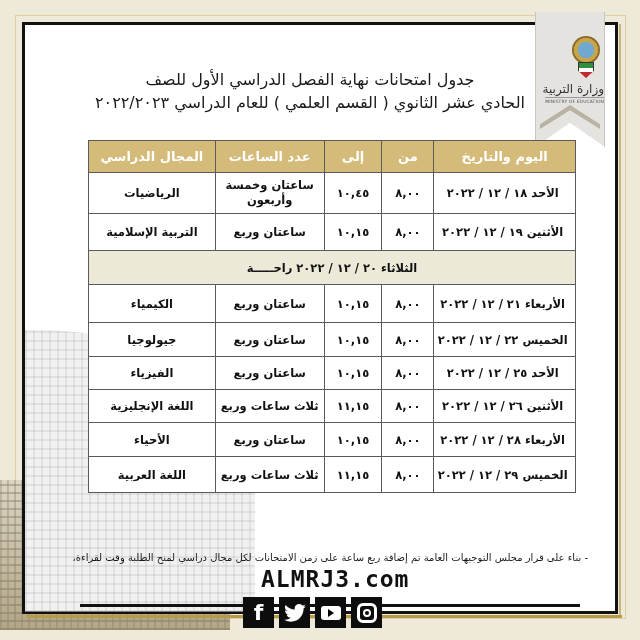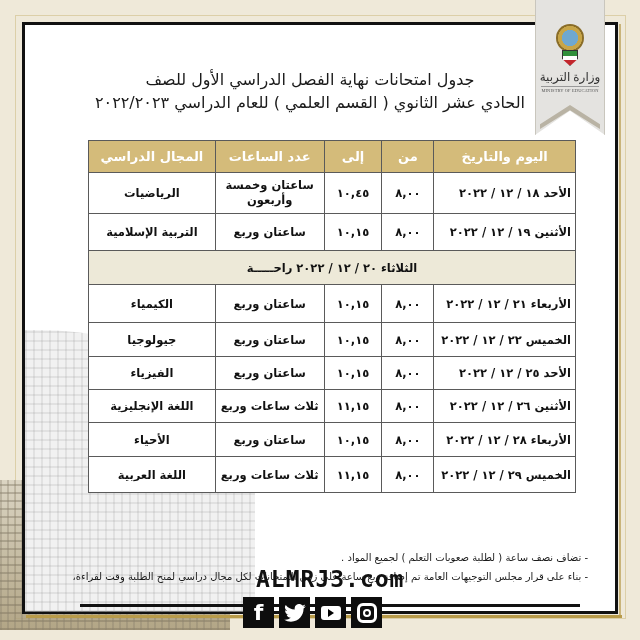--- a/index.html
+++ b/index.html
@@ -38,25 +38,25 @@
   }
   .frame-bg-building {
     position: absolute; left: 25px; top: 330px; width: 230px; height: 282px;
     background:
       repeating-linear-gradient(90deg, rgba(150,150,150,0.18) 0 2px, transparent 2px 8px),
       repeating-linear-gradient(0deg, rgba(150,150,150,0.18) 0 2px, transparent 2px 9px);
     border-top-right-radius: 220px 120px;
     background-color: rgba(225,225,225,0.45);
   }
   .ribbon {
-    position: absolute; left: 535px; top: 0; width: 70px; height: 135px;
+    position: absolute; left: 535px; top: 12px; width: 70px; height: 135px;
     background: #e4e3e0;
     border-left: 1px solid #c9c6bd; border-right: 1px solid #c9c6bd;
     clip-path: polygon(0 0, 100% 0, 100% 100%, 50% 82%, 0 100%);
-    display: flex; flex-direction: column; align-items: center; font-family: Liberation Serif, serif;
+    display: flex; flex-direction: column; align-items: flex-end;
   }
   .ribbon-chevron {
     position: absolute; left: 540px; top: 105px; width: 60px; height: 24px;
     clip-path: polygon(0 80%, 50% 0, 100% 80%, 100% 100%, 50% 22%, 0 100%);
     background: #b9b3a4;
   }
   .emblem {
     margin-top: 24px; width: 36px; height: 44px; position: relative;
   }
   .emblem .falcon {
@@ -84,35 +84,35 @@
     border-collapse: collapse; direction: rtl;
     font-size: 11.5px;
   }
   table.schedule th {
     background: #d4bb7a; color: #ffffff; font-weight: bold; height: 32px;
     border: 1px solid #5a5a5a; font-size: 13px;
   }
   table.schedule td {
     border: 1px solid #5a5a5a; text-align: center; background: #fff; font-weight: bold;
   }
-  table.schedule td.date { text-align: right; padding-right: 4px; }
+  table.schedule td.date { padding-right: 4px; }
   table.schedule tr.rest td { background: #ede9d8; font-weight: bold; text-align: center; }
   .c-date { width: 142px; } .c-from { width: 52px; } .c-to { width: 58px; } .c-hours { width: 109px; } .c-subj { width: 127px; }
 
   .notes {
     position: absolute; right: 52px; top: 548px; width: 520px;
     direction: rtl; text-align: right; font-size: 10px; line-height: 19px; color: #1a1a1a;
   }
   .bottom-bar {
     position: absolute; left: 80px; top: 604px; width: 500px; height: 3px; background: #111;
   }
 
   .watermark {
-    position: absolute; left: 256px; top: 566px; font-family: "DejaVu Sans Mono", monospace;
-    font-size: 23px; font-weight: bold; color: #111; letter-spacing: 1px;
+    position: absolute; left: 235px; top: 566px; font-family: "DejaVu Sans Mono", monospace;
+    font-size: 23px; font-weight: bold; color: #111; letter-spacing: 1px; padding-left: 26px;
   }
   .social { position: absolute; left: 243px; top: 597px; display: flex; gap: 5px; }
   .social .ic {
     width: 31px; height: 31px; background: #0d0d0d; color: #fff;
     display: flex; align-items: center; justify-content: center;
     font-family: "DejaVu Sans", sans-serif; font-weight: bold; font-size: 22px;
   }
   .yt-inner { width: 20px; height: 14px; background: #fff; border-radius: 3px; display: flex; align-items: center; justify-content: center; }
   .yt-play { width: 0; height: 0; border-left: 6px solid #000; border-top: 4px solid transparent; border-bottom: 4px solid transparent; }
   .ig-inner { width: 20px; height: 20px; border: 3px solid #fff; border-radius: 6px; display: flex; align-items: center; justify-content: center; }
@@ -216,21 +216,20 @@
       <td class="date">الخميس ٢٩ / ١٢ / ٢٠٢٢</td>
       <td>٨,٠٠</td>
       <td>١١,١٥</td>
       <td>ثلاث ساعات وربع</td>
       <td>اللغة العربية</td>
     </tr>
   </tbody>
 </table>
 
 <div class="notes">
-  <div>- تضاف نصف ساعة ( لطلبة صعوبات التعلم ) لجميع المواد .</div>
   <div style="white-space:nowrap">- بناء على قرار مجلس التوجيهات العامة تم إضافة ربع ساعة على زمن الامتحانات لكل مجال دراسي لمنح الطلبة وقت لقراءة،</div>
 </div>
 
 <div class="bottom-bar"></div>
 
 <div class="watermark">ALMRJ3.com</div>
 <div class="social">
   <div class="ic">f</div>
   <div class="ic">
     <svg width="22" height="18" viewBox="0 0 24 20">

